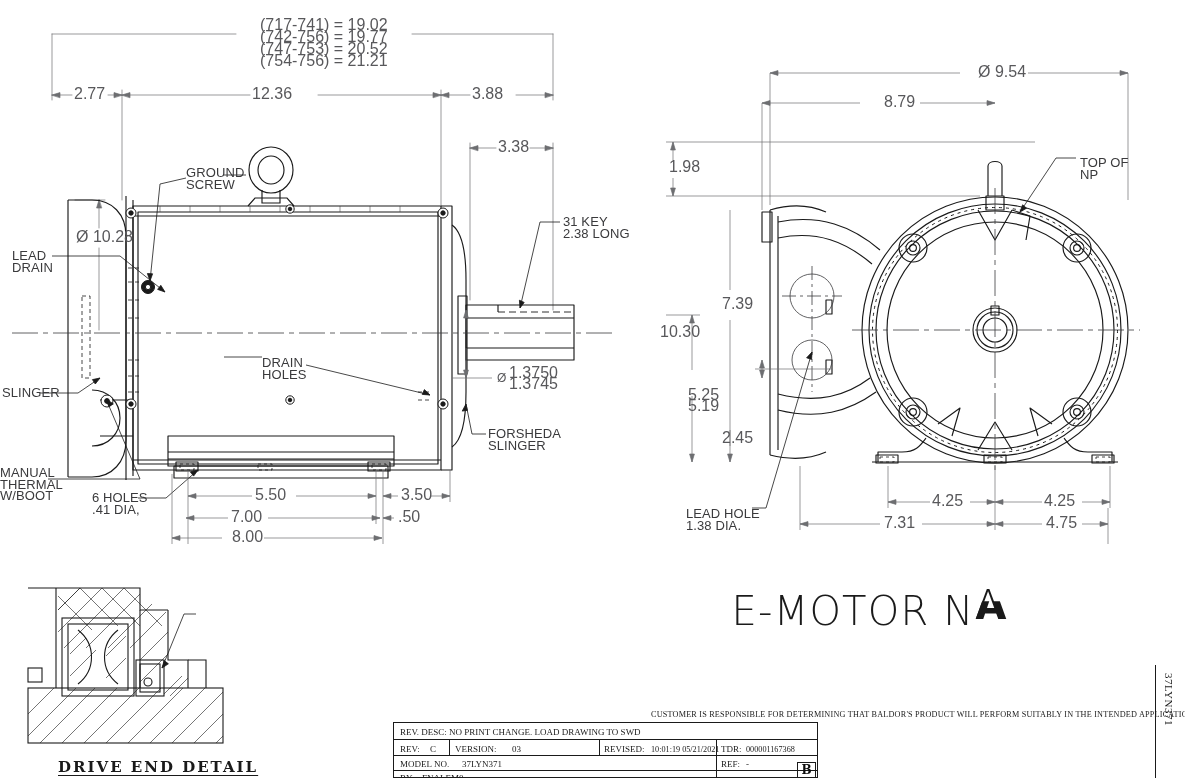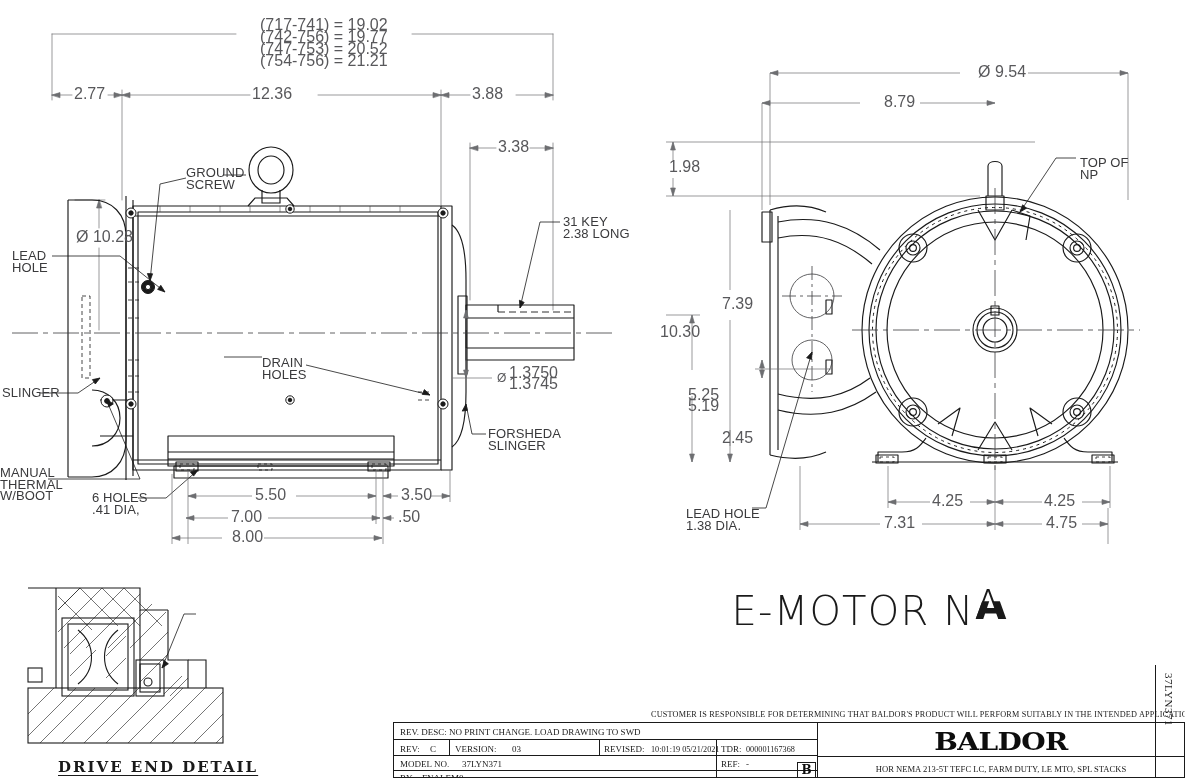--- a/index.html
+++ b/index.html
@@ -499,21 +499,21 @@
   <div class="dim" style="left:398px;top:511px;">.50</div>
   <div class="dim" style="left:232px;top:531px;">8.00</div>
 
   <div class="dim" style="left:497px;top:372px;font-size:12px;">Ø</div>
   <div class="dim" style="left:509px;top:367px;">1.3750</div>
   <div class="dim" style="left:509px;top:378px;">1.3745</div>
 
   <div class="lbl" style="left:186px;top:167px;">GROUND
 SCREW</div>
   <div class="lbl" style="left:12px;top:250px;">LEAD
-HOLE</div>
+DRAIN</div>
   <div class="lbl" style="left:2px;top:387px;">SLINGER</div>
   <div class="lbl" style="left:0px;top:467px;">MANUAL
 THERMAL
 W/BOOT</div>
   <div class="lbl" style="left:92px;top:492px;">6 HOLES
 .41 DIA,</div>
   <div class="lbl" style="left:262px;top:357px;">DRAIN
 HOLES</div>
   <div class="lbl" style="left:488px;top:428px;">FORSHEDA
 SLINGER</div>
@@ -572,24 +572,19 @@
       <div class="tb-txt" style="left:68px;top:36px;">37LYN371</div>
       <div class="tb-txt" style="left:327px;top:36px;">REF:</div>
       <div class="tb-txt" style="left:352px;top:36px;">-</div>
 
       <div class="tb-txt" style="left:6px;top:50px;">BY:</div>
       <div class="tb-txt" style="left:28px;top:50px;">FNALEM0</div>
     </div>
 
     <div id="rev-letter">B</div>
 
-    <div class="tbr">
-      <div class="row" style="top:33px;height:0;"></div>
-      <div id="baldor">BALDOR</div>
-      <div id="baldor-desc">HOR NEMA 213-5T TEFC LC, FARM DUTY, LE MTO, SPL STACKS</div>
-    </div>
   </div>
 
   <div id="vstrip">
     <div class="vt">37LYN371</div>
   </div>
 
 </div>
 
 </body></html>

